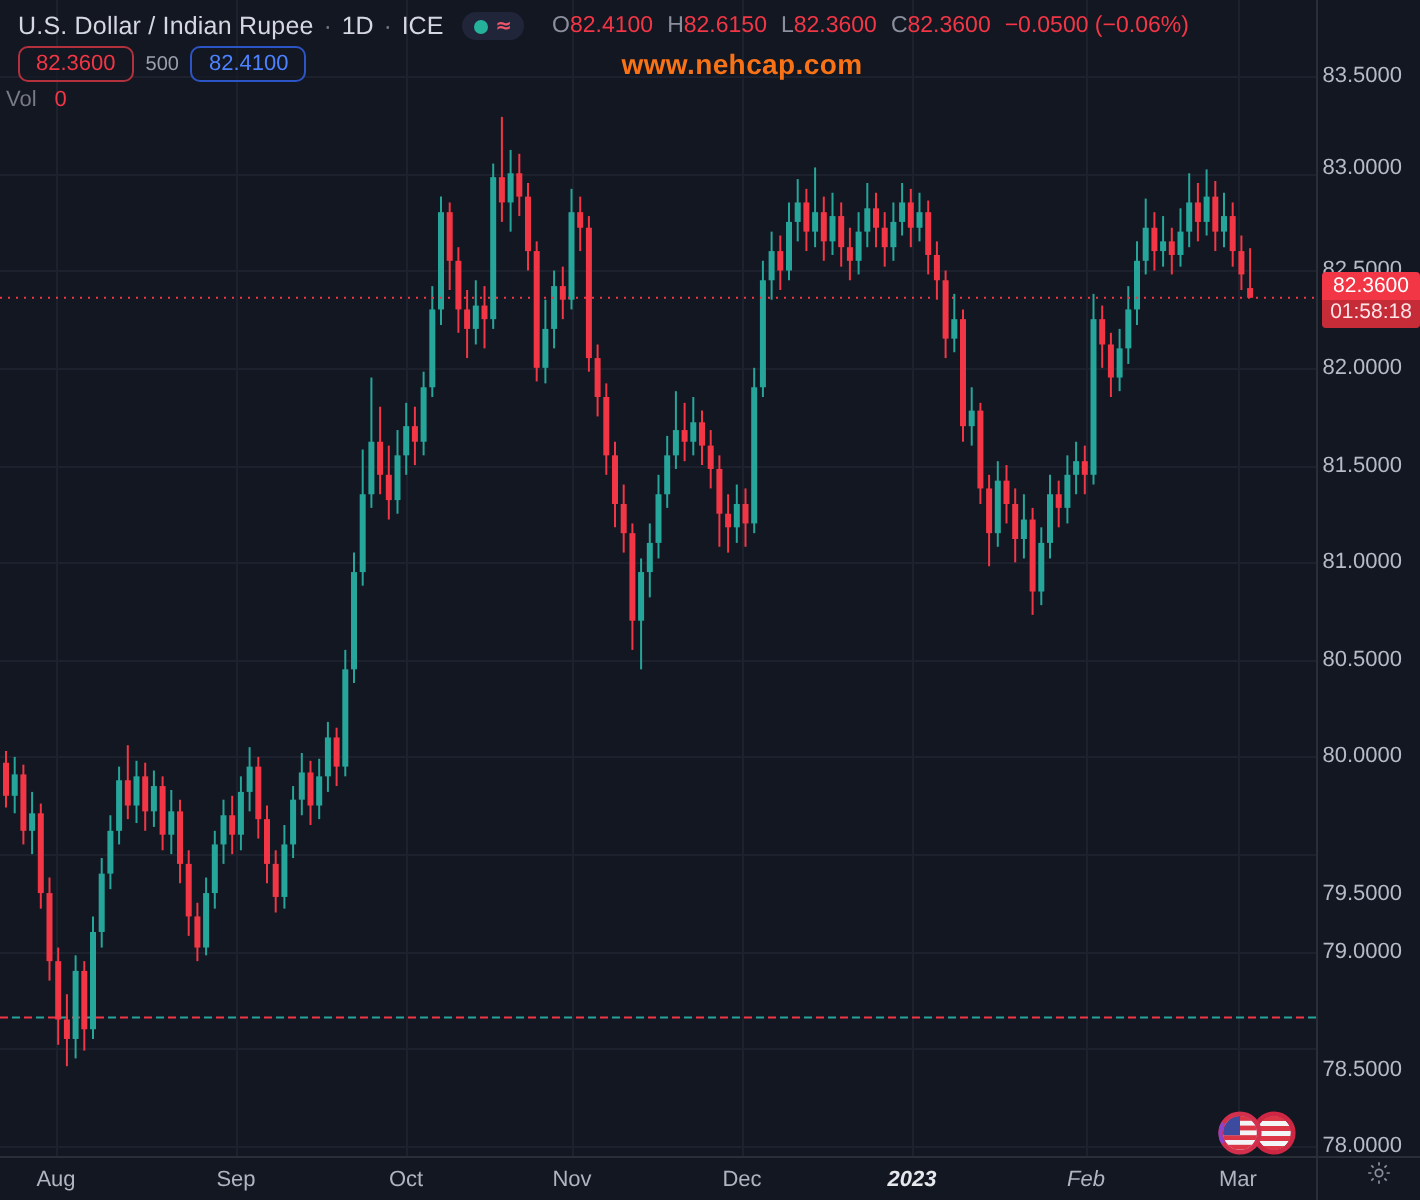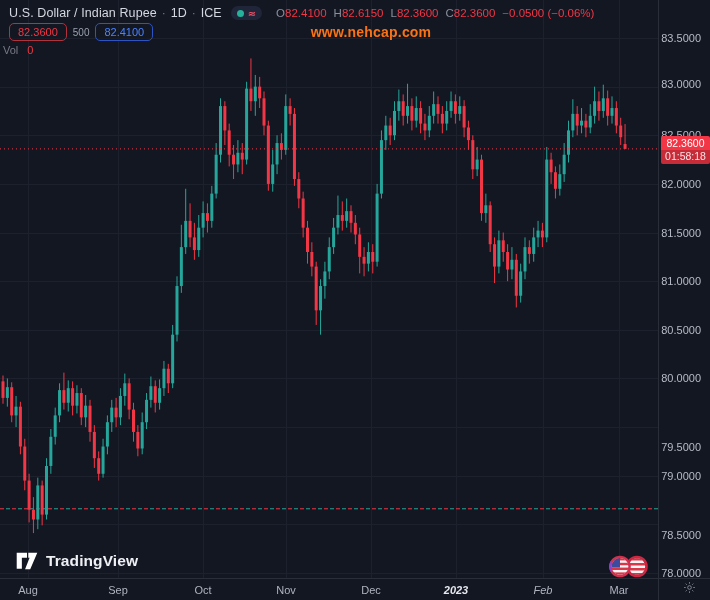--- a/index.html
+++ b/index.html
@@ -397,27 +397,20 @@
     <span class="vval">0</span>
   </div>
 
   <div class="watermark">www.nehcap.com</div>
 
   <div class="ptag" style="top: 135.888px;">
     <div class="p1">82.3600</div>
     <div class="p2">01:58:18</div>
   </div>
 
-  <div class="tvlogo">
-    <svg width="22" height="18" viewBox="0 0 34 28">
-      <path d="M1 1h16v8h-8v17H1z" fill="#ffffff"></path>
-      <path d="M19 1h14l-11 26h-8l7-18h-2z" fill="#ffffff"></path>
-    </svg>
-    <span class="txt">TradingView</span>
-  </div>
 
   <div class="flags">
     <svg width="46" height="27" viewBox="0 0 46 27">
       <defs>
         <clipPath id="cR">
             <circle cx="31" cy="13.5" r="8.5"></circle>
           </clipPath>
         <clipPath id="cL">
             <circle cx="14" cy="13.5" r="8.5"></circle>
           </clipPath>

